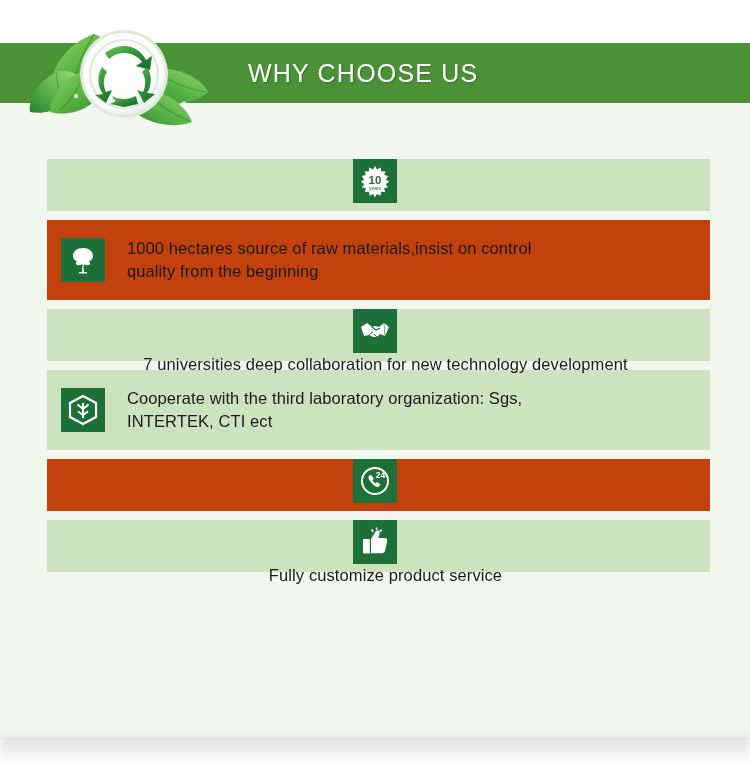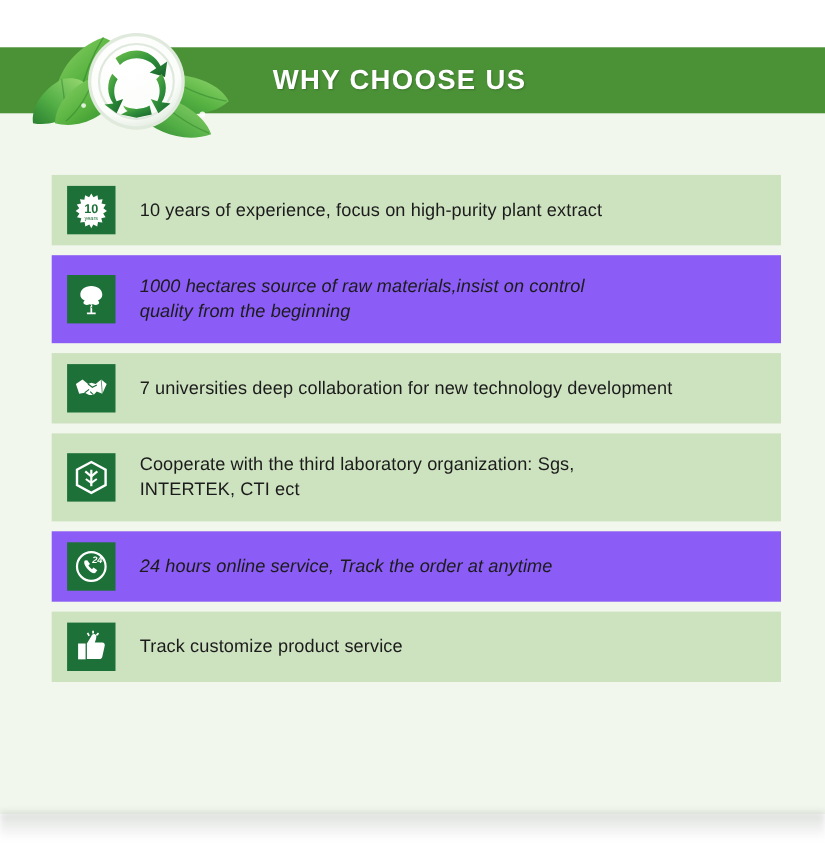--- a/index.html
+++ b/index.html
@@ -53,21 +53,21 @@
 
   .header-title {
     position: absolute;
     left: 248px;
     top: 43px;
     width: 420px;
     height: 60px;
     line-height: 60px;
     color: #ffffff;
     font-size: 25px;
-    font-weight: bold;
+    font-weight: normal;
     letter-spacing: 1.2px;
     text-shadow: 1px 1px 2px rgba(0,0,0,0.22);
     white-space: nowrap;
   }
 
   
   .logo {
     position: absolute;
     left: 16px;
     top: 12px;
@@ -85,23 +85,23 @@
   }
 
   .feature-row {
     display: flex;
     align-items: center;
     box-sizing: border-box;
     padding: 0 0 0 14px;
     margin-bottom: 9px;
   }
   .feature-row.tone-a { background: #cde2bf; }
-  .feature-row.tone-b { background: #8b5cf6; font-style: italic; }
-
-  .feature-row.h1 { height: 64px; }
+  .feature-row.tone-b { background: #c2410c; }
+
+  .feature-row.h1 { height: 52px; flex-direction: column; }
   .feature-row.h2 { height: 80px; }
 
   .icon-box {
     flex: 0 0 auto;
     width: 44px;
     height: 44px;
     background: #1d7038;
     display: flex;
     align-items: center;
     justify-content: center;
@@ -193,21 +193,20 @@
   <div class="features">
 
     <div class="feature-row tone-a h1">
       <div class="icon-box">
         <svg width="34" height="34" viewBox="0 0 34 34">
           <path d="M17 2 19 5.4 22.6 3.6 23.3 7.6 27.3 7.2 26.3 11.1 30.2 12 28 15.4 31.2 17.8 27.8 20 30 23.4 26.1 24.3 27.1 28.2 23.1 27.8 22.4 31.8 18.8 30 17 33.5 15.2 30 11.6 31.8 10.9 27.8 6.9 28.2 7.9 24.3 4 23.4 6.2 20 2.8 17.8 6 15.4 3.8 12 7.7 11.1 6.7 7.2 10.7 7.6 11.4 3.6 15 5.4 Z" fill="#ffffff"></path>
           <text x="17" y="19.5" font-family="Liberation Sans, sans-serif" font-size="11.5" font-weight="bold" fill="#1d7038" text-anchor="middle">10</text>
           <text x="17" y="26" font-family="Liberation Sans, sans-serif" font-size="5" fill="#1d7038" text-anchor="middle">years</text>
         </svg>
       </div>
-      <div class="feature-text">10 years of experience, focus on high-purity plant extract</div>
     </div>
 
     <div class="feature-row tone-b h2">
       <div class="icon-box">
         <svg width="32" height="32" viewBox="0 0 32 32">
           <path d="M16 4 C10 4 6 7.5 6 12 C6 14.4 7.6 16.4 10 17.2 C9 18 8.6 19 9 20 C10 21.4 12.4 21.6 14.6 20.6
                    L15.2 20.3 L15.2 28 L12 28 L12 29.6 L20 29.6 L20 28 L16.8 28 L16.8 20.3 L17.4 20.6
                    C19.6 21.6 22 21.4 23 20 C23.4 19 23 18 22 17.2 C24.4 16.4 26 14.4 26 12 C26 7.5 22 4 16 4 Z" fill="#ffffff"></path>
           <path d="M16 21 L13 24 M16 23 L19 26" stroke="#1d7038" stroke-width="0.9" fill="none"></path>
         </svg>
@@ -247,31 +246,30 @@
 
     <div class="feature-row tone-b h1">
       <div class="icon-box">
         <svg width="32" height="32" viewBox="0 0 32 32">
           <circle cx="16" cy="16" r="13" fill="none" stroke="#ffffff" stroke-width="2"></circle>
           <path d="M10 10.5 C9 12 9.5 14.5 12 17.5 C14.5 20.5 17.5 22.5 19.5 22 L21.5 19.5 L18 17 L16.6 18.4
                    C15.4 17.7 14.2 16.5 13.4 15.2 L14.8 13.8 L12.3 10.3 Z" fill="#ffffff"></path>
           <text x="21.5" y="13" font-family="Liberation Sans, sans-serif" font-size="8.5" font-weight="bold" fill="#ffffff" text-anchor="middle">24</text>
         </svg>
       </div>
-      <div class="feature-text">24 hours online service, Track the order at anytime</div>
     </div>
 
     <div class="feature-row tone-a h1">
       <div class="icon-box">
         <svg width="32" height="32" viewBox="0 0 32 32">
           <path d="M12 13 L16 6.5 C16.6 4.6 18.4 4 19.6 4.8 C20.8 5.6 20.8 7.4 20.2 9.2 L19.2 12 L26 12
                    C27.6 12 28.6 13.4 28.2 15 L26 25 C25.7 26.4 24.6 27.2 23.2 27.2 L12 27.2 Z" fill="#ffffff"></path>
           <rect x="4" y="13" width="6.8" height="14.4" fill="#ffffff"></rect>
           <path d="M14 6 L12.6 3.4 M17.6 4 L17.6 1.4 M20.6 5.6 L22.6 3.6" stroke="#ffffff" stroke-width="1.6"></path>
         </svg>
       </div>
-      <div class="feature-text">Track customize product service</div>
+      <div class="feature-text">Fully customize product service</div>
     </div>
 
   </div>
 
   <div class="panel-shadow"></div>
 </div>
 
 </body></html>

